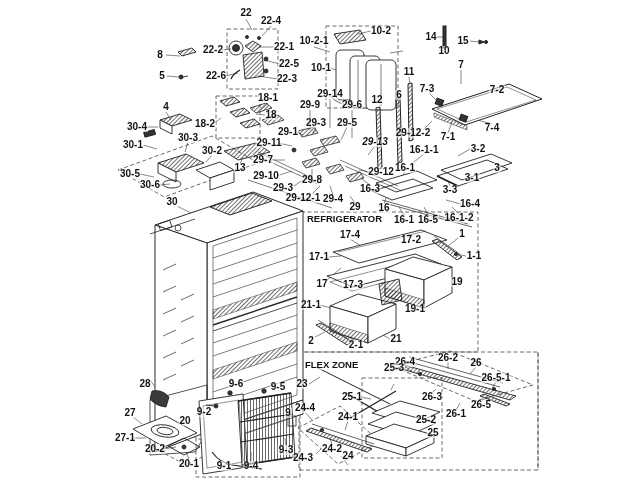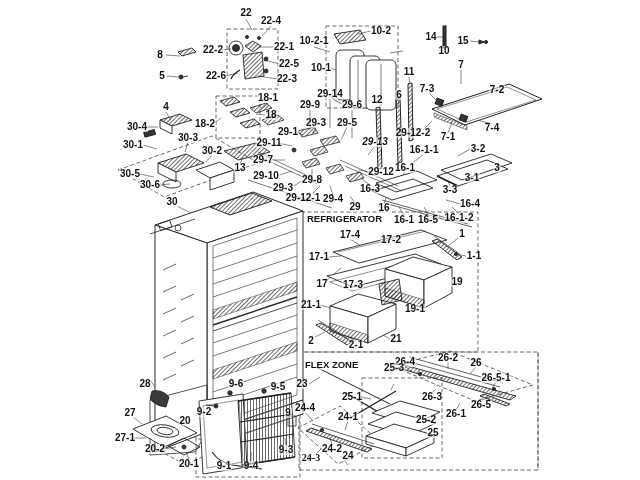--- a/index.html
+++ b/index.html
@@ -425,21 +425,21 @@
       <span class="part-label" style="left: 333px; top: 199px;">29-4</span>
       <span class="part-label" style="left: 172px; top: 202px;">30</span>
       <span class="part-label" style="left: 470px; top: 204px;">16-4</span>
       <span class="part-label" style="left: 355px; top: 207px;">29</span>
       <span class="part-label" style="left: 384px; top: 208px;">16</span>
       <span class="part-label" style="left: 459px; top: 218px;">16-1-2</span>
       <span class="part-label" style="left: 404px; top: 220px;">16-1</span>
       <span class="part-label" style="left: 428px; top: 220px;">16-5</span>
       <span class="part-label" style="left: 462px; top: 234px;">1</span>
       <span class="part-label" style="left: 350px; top: 235px;">17-4</span>
-      <span class="part-label" style="left: 391px; top: 240px;">17-2</span>
+      <span class="part-label" style="left: 411px; top: 240px;">17-2</span>
       <span class="part-label" style="left: 474px; top: 256px;">1-1</span>
       <span class="part-label" style="left: 319px; top: 257px;">17-1</span>
       <span class="part-label" style="left: 457px; top: 282px;">19</span>
       <span class="part-label" style="left: 322px; top: 284px;">17</span>
       <span class="part-label" style="left: 353px; top: 285px;">17-3</span>
       <span class="part-label" style="left: 311px; top: 305px;">21-1</span>
       <span class="part-label" style="left: 415px; top: 309px;">19-1</span>
       <span class="part-label" style="left: 311px; top: 341px;">2</span>
       <span class="part-label" style="left: 396px; top: 339px;">21</span>
       <span class="part-label" style="left: 356px; top: 345px;">2-1</span>
@@ -464,17 +464,17 @@
       <span class="part-label" style="left: 496px; top: 378px; text-align: right;">26-5-1</span>
       <span class="part-label" style="left: 352px; top: 397px;">25-1</span>
       <span class="part-label" style="left: 432px; top: 397px;">26-3</span>
       <span class="part-label" style="left: 481px; top: 405px;">26-5</span>
       <span class="part-label" style="left: 305px; top: 408px;">24-4</span>
       <span class="part-label" style="left: 348px; top: 417px;">24-1</span>
       <span class="part-label" style="left: 456px; top: 414px;">26-1</span>
       <span class="part-label" style="left: 426px; top: 420px;">25-2</span>
       <span class="part-label" style="left: 433px; top: 433px;">25</span>
       <span class="part-label" style="left: 332px; top: 449px;">24-2</span>
-      <span class="part-label" style="left: 311px; top: 458px; font-family: Liberation Serif, serif;">24-3</span>
+      <span class="part-label" style="left: 303px; top: 458px;">24-3</span>
       <span class="part-label" style="left: 348px; top: 456px;">24</span>
     </div>
 
 </div>
 
 </body></html>

